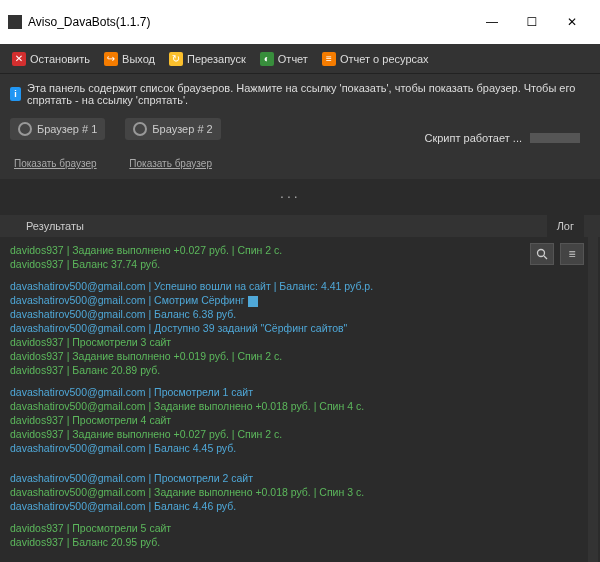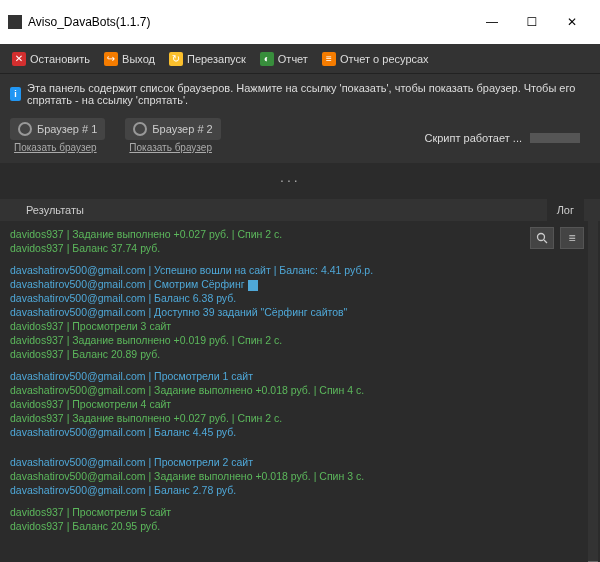--- a/index.html
+++ b/index.html
@@ -11,21 +11,21 @@
 .toolbar{background:#333;height:30px;display:flex;align-items:center;padding:0 6px;gap:2px;border-bottom:1px solid #222;}
 .tbtn{display:flex;align-items:center;gap:4px;padding:3px 6px;font-size:11px;color:#ddd;cursor:pointer;}
 .tbtn .ti{width:14px;height:14px;display:flex;align-items:center;justify-content:center;font-size:10px;color:#fff;border-radius:2px;}
 .ti.red{background:#d32f2f;}
 .ti.orange{background:#f57c00;}
 .ti.yellow{background:#fbc02d;}
 .ti.green{background:#388e3c;}
 .infopanel{background:#333;padding:8px 10px;display:flex;align-items:center;gap:6px;font-size:11px;color:#ddd;}
 .infopanel .ii{width:14px;height:14px;background:#2196f3;border-radius:2px;display:flex;align-items:center;justify-content:center;color:#fff;font-size:9px;font-weight:bold;}
 .browsers{background:#333;padding:4px 10px 10px;display:flex;gap:20px;align-items:flex-start;}
-.btab{display:flex;flex-direction:column;gap:2px;}
+.btab{display:flex;flex-direction:column;gap:18px;}
 .btab .hdr{display:flex;align-items:center;gap:5px;padding:4px 8px;background:#444;border-radius:3px;}
 .btab .bi{width:14px;height:14px;border:2px solid #999;border-radius:50%;}
 .btab .lnk{font-size:10px;color:#aaa;text-decoration:underline;padding-left:4px;}
 .dots{padding:6px 0 0 280px;color:#aaa;font-size:14px;letter-spacing:3px;}
 .status{position:absolute;right:20px;top:132px;font-size:11px;color:#ddd;display:flex;align-items:center;gap:8px;}
 .progress{width:50px;height:10px;background:#555;}
 .tabs{background:#333;display:flex;padding:0 16px;margin-top:14px;justify-content:space-between;}
 .tab{padding:5px 10px;font-size:11px;color:#ccc;cursor:pointer;}
 .tab.active{background:#2b2b2b;}
 .logarea{background:#2b2b2b;padding:4px 10px 10px;position:relative;height:388px;}
@@ -134,21 +134,21 @@
       <div class="sep"></div>
       <div class="ln b">davashatirov500@gmail.com | Просмотрели 1 сайт</div>
       <div class="ln g">davashatirov500@gmail.com | Задание выполнено +0.018 руб. | Спин 4 с.</div>
       <div class="ln g">davidos937 | Просмотрели 4 сайт</div>
       <div class="ln g">davidos937 | Задание выполнено +0.027 руб. | Спин 2 с.</div>
       <div class="ln b">davashatirov500@gmail.com | Баланс 4.45 руб.</div>
       <div class="sep"></div>
       <div class="sep"></div>
       <div class="ln b">davashatirov500@gmail.com | Просмотрели 2 сайт</div>
       <div class="ln g">davashatirov500@gmail.com | Задание выполнено +0.018 руб. | Спин 3 с.</div>
-      <div class="ln b">davashatirov500@gmail.com | Баланс 2.78 руб.</div>
+      <div class="ln b">davashatirov500@gmail.com | Баланс 4.46 руб.</div>
       <div class="sep"></div>
       <div class="ln g">davidos937 | Просмотрели 5 сайт</div>
       <div class="ln g">davidos937 | Баланс 20.95 руб.</div>
       <div class="sep"></div>
     </div>
   <div class="scrollbar"></div>
   <div class="scrollthumb"></div>
 </div>
 
 </body></html>

